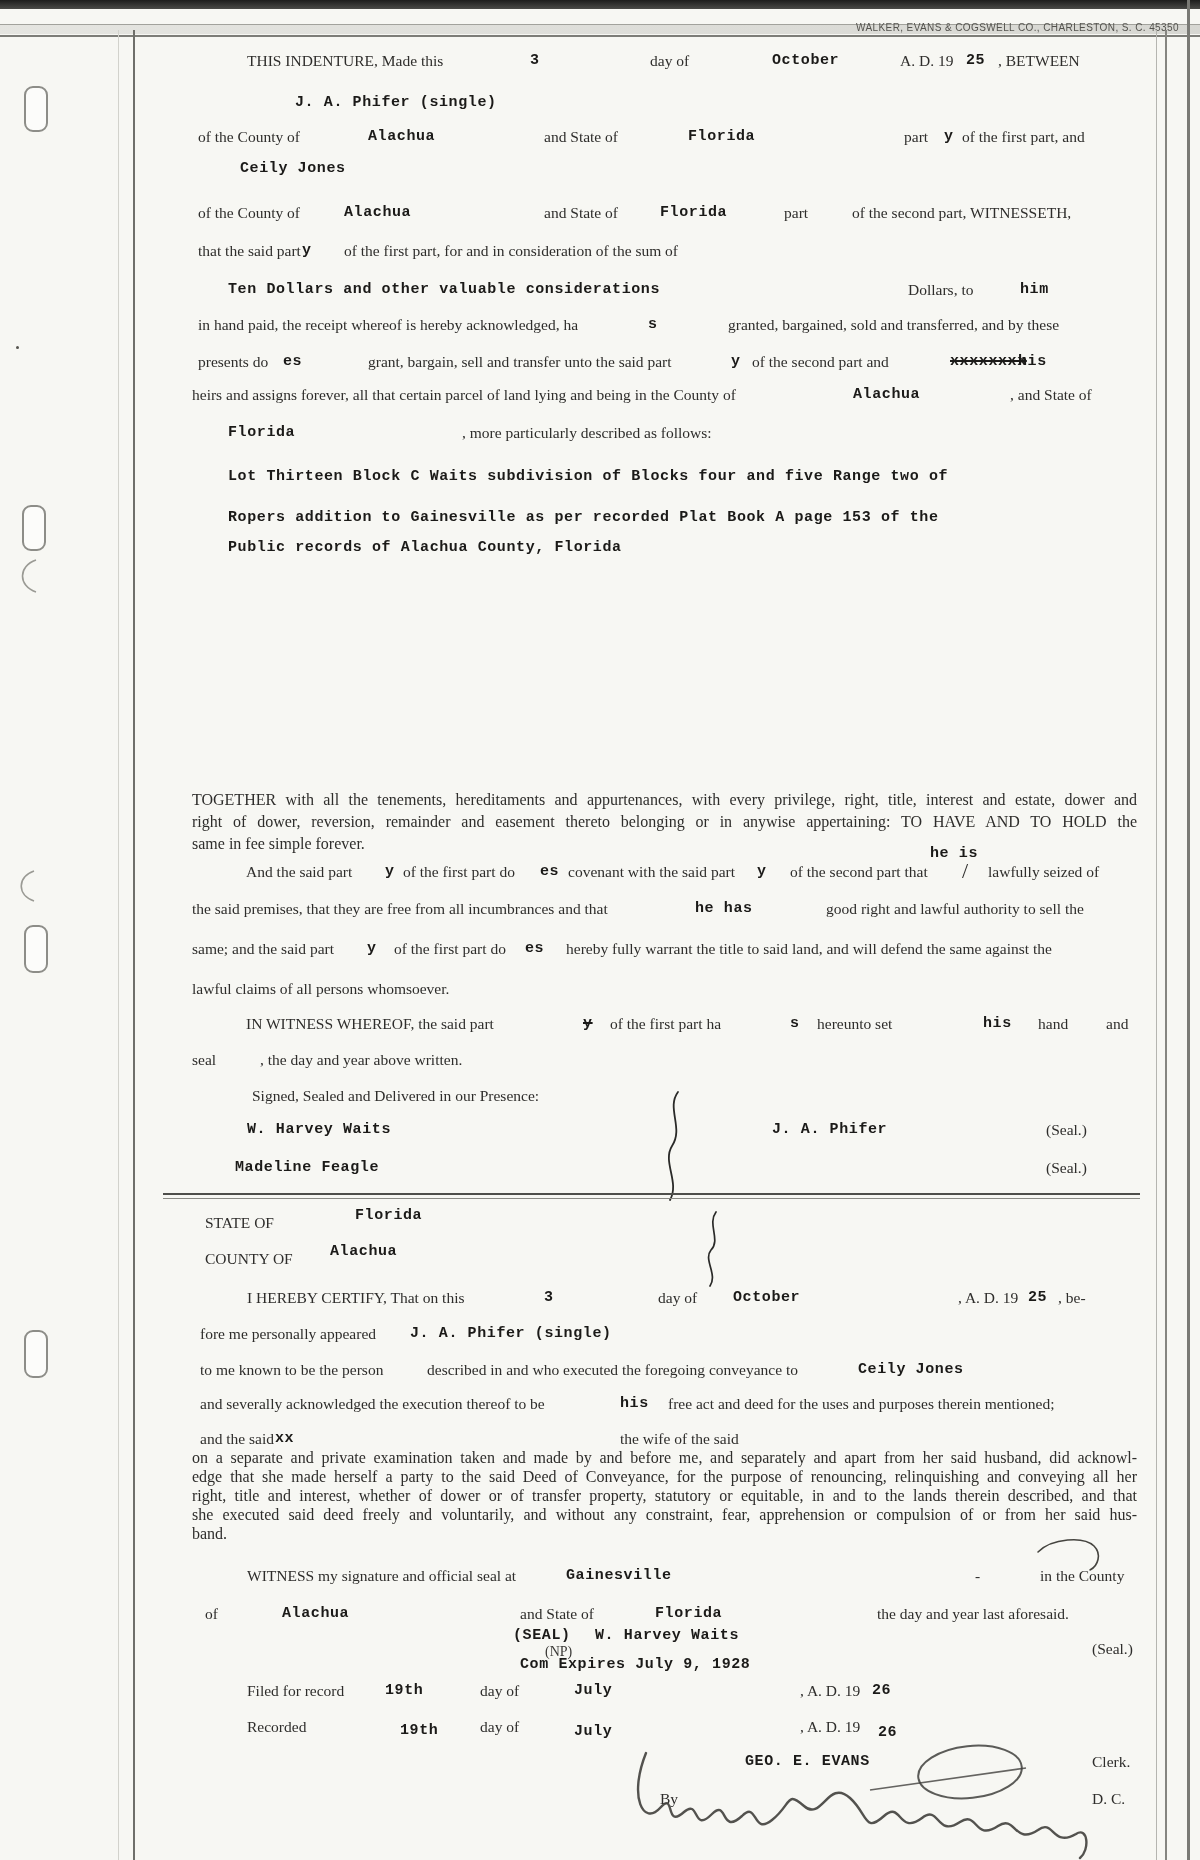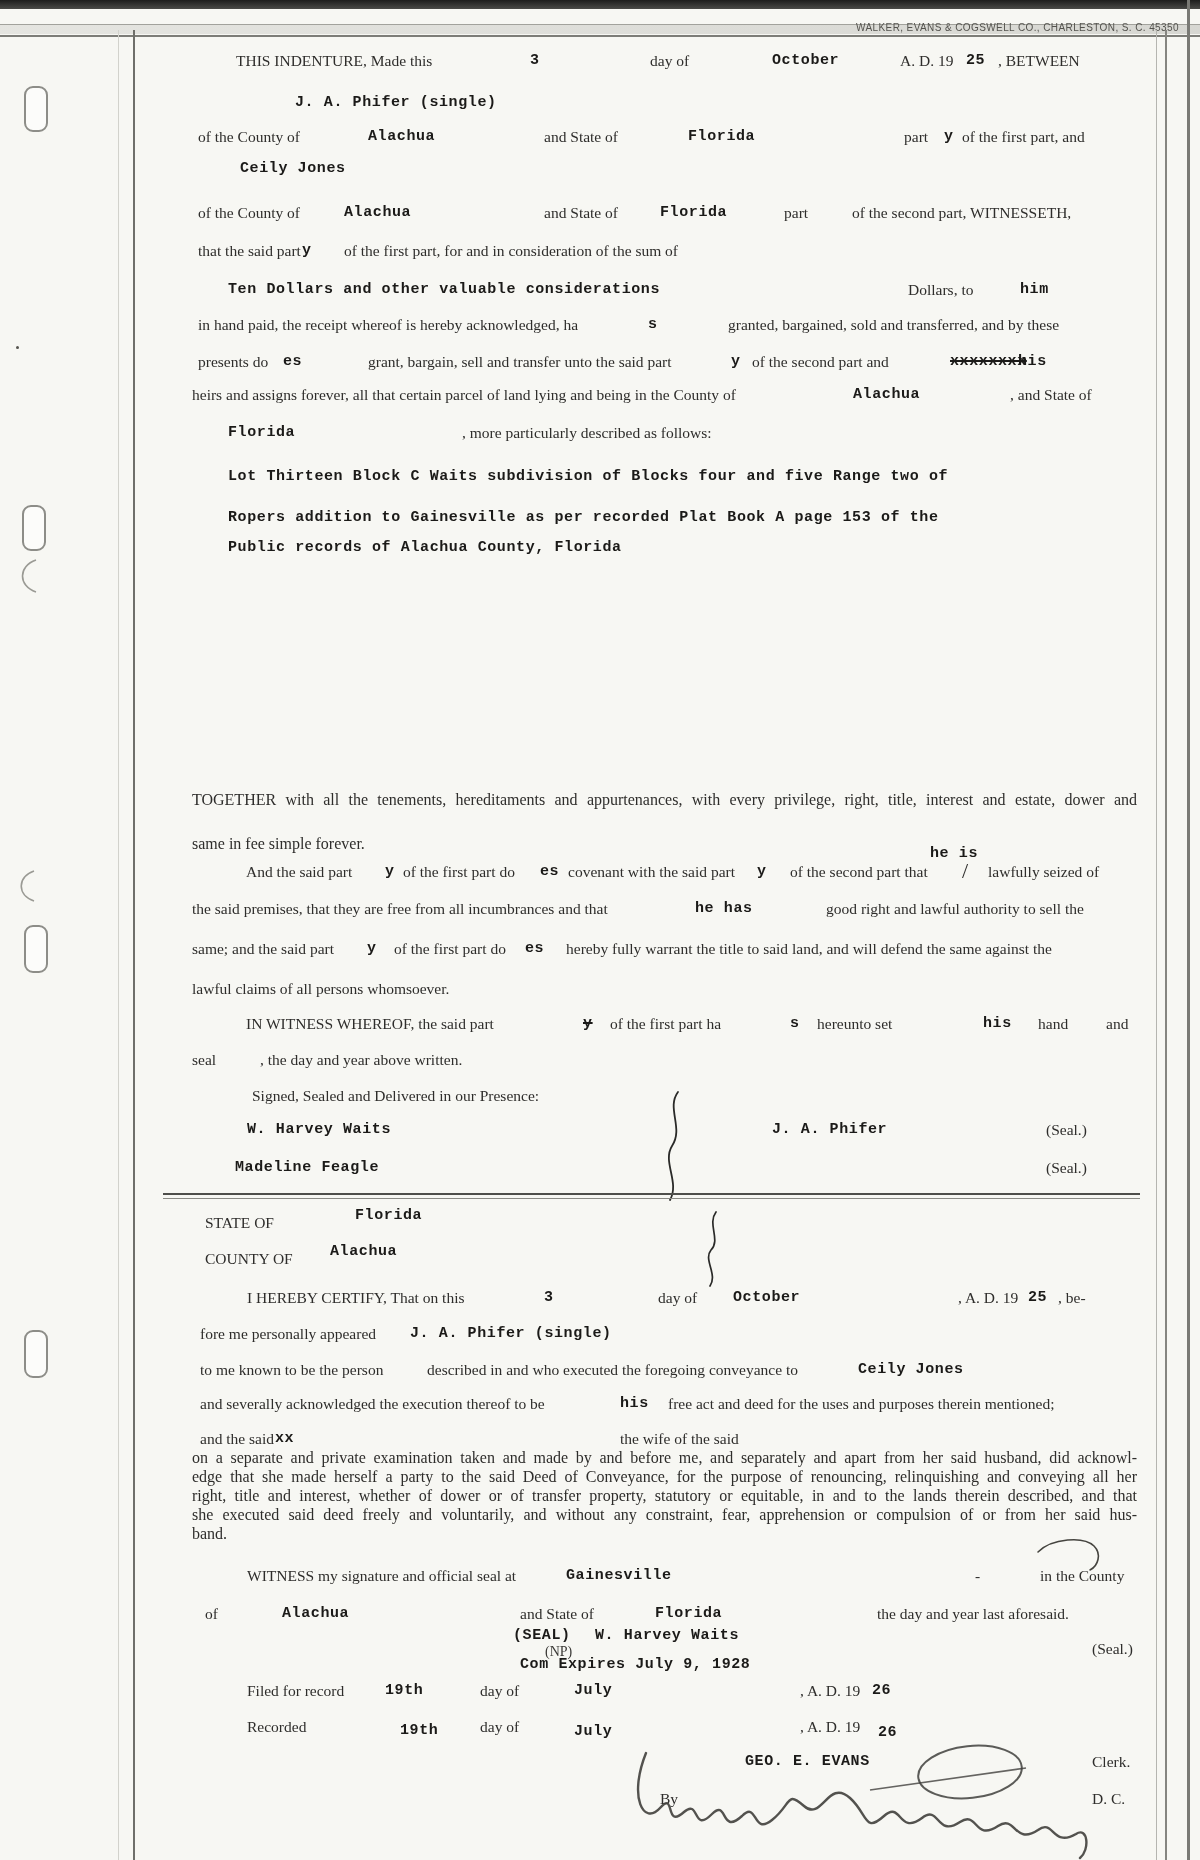--- a/index.html
+++ b/index.html
@@ -46,21 +46,21 @@
   <div class="hole" style="left:24px;top:1330px;width:20px;height:44px;"></div>
   <div class="dot" style="left:16px;top:346px;"></div>
   <svg style="left:14px;top:556px;" width="26" height="40" viewBox="0 0 26 40">
     <path d="M22,4 C4,10 4,30 22,36" fill="none" stroke="#9a9a94" stroke-width="1.6"></path>
     </svg>
   <svg style="left:12px;top:868px;" width="26" height="36" viewBox="0 0 26 36">
     <path d="M22,3 C5,9 5,27 22,33" fill="none" stroke="#9a9a94" stroke-width="1.6"></path>
     </svg>
 
   <div class="ln" style="top:52px">
-    <span class="seg p" style="left:236px">THIS INDENTURE, Made this</span>
+    <span class="seg p" style="left:247px">THIS INDENTURE, Made this</span>
     <span class="seg t" style="left:530px">3</span>
     <span class="seg p" style="left:650px">day of</span>
     <span class="seg t" style="left:772px">October</span>
     <span class="seg p" style="left:900px">A. D. 19</span>
     <span class="seg t" style="left:966px">25</span>
     <span class="seg p" style="left:998px">, BETWEEN</span>
   </div>
   <div class="ln" style="top:94px">
     <span class="seg t" style="left:295px">J. A. Phifer (single)</span>
   </div>
@@ -122,20 +122,21 @@
     <span class="seg t" style="left:228px">Lot Thirteen Block C Waits subdivision of Blocks four and five Range two of</span>
   </div>
   <div class="ln" style="top:509px">
     <span class="seg t" style="left:228px">Ropers addition to Gainesville as per recorded Plat Book A page 153 of the</span>
   </div>
   <div class="ln" style="top:539px">
     <span class="seg t" style="left:228px">Public records of Alachua County, Florida</span>
   </div>
 
   <div class="jline" style="top:791px">TOGETHER with all the tenements, hereditaments and appurtenances, with every privilege, right, title, interest and estate, dower and</div>
+  <div class="jline" style="top:813px">right of dower, reversion, remainder and easement thereto belonging or in anywise appertaining: TO HAVE AND TO HOLD the</div>
   <div class="jline jlast" style="top:835px">same in fee simple forever.</div>
 
   <div class="ln" style="top:845px">
     <span class="seg t" style="left:930px">he is</span>
   </div>
   <div class="ln" style="top:863px">
     <span class="seg p" style="left:246px">And the said part</span>
     <span class="seg t" style="left:385px">y</span>
     <span class="seg p" style="left:403px">of the first part do</span>
     <span class="seg t" style="left:540px">es</span>

